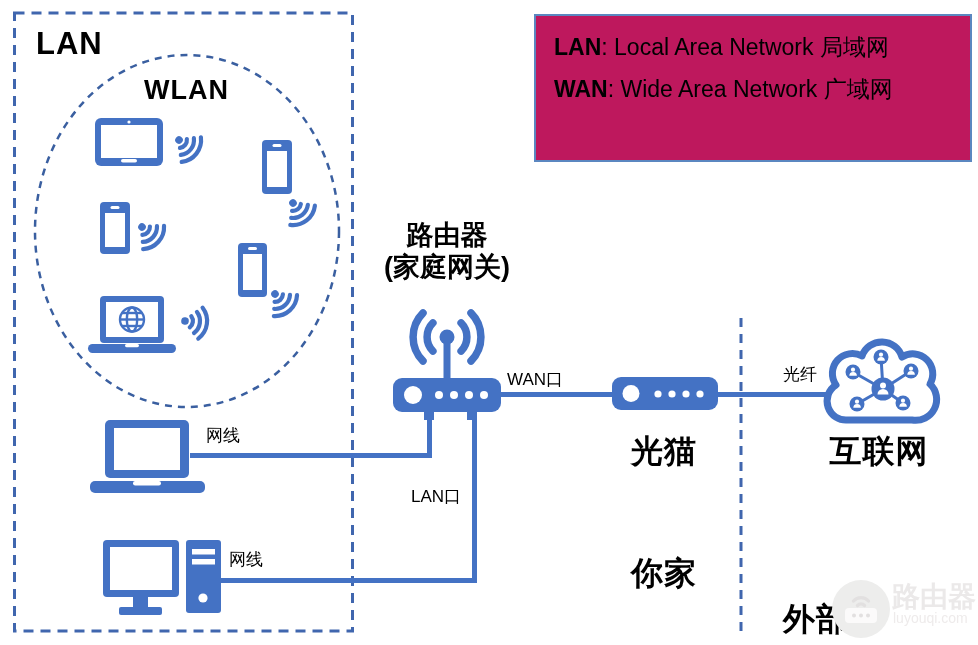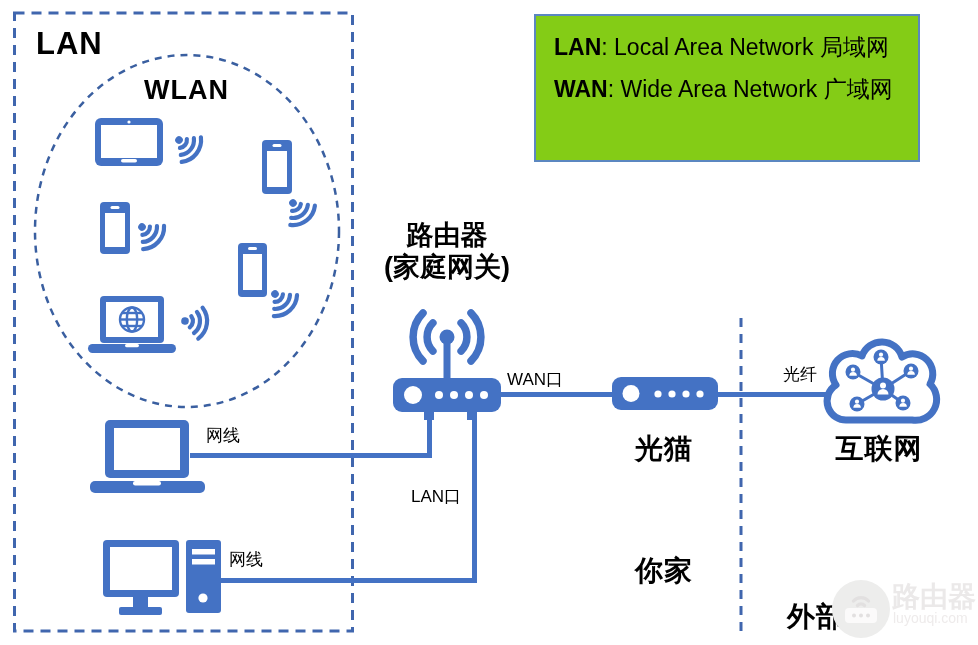--- a/index.html
+++ b/index.html
@@ -1,27 +1,27 @@
 <!DOCTYPE html>
 <html><head>
 <meta charset="utf-8">
 <style>
   html,body{margin:0;padding:0;background:#fff;}
   #stage{
     position:relative;width:978px;height:645px;background:#ffffff;overflow:hidden;
     font-family:Liberation Sans, sans-serif;color:#000;
   }
   .abs{position:absolute;}
-  .lbl-big{font-weight:bold;font-size:28px;letter-spacing:1px;white-space:nowrap;}
+  .lbl-big{font-weight:bold;font-size:32px;letter-spacing:1px;white-space:nowrap;}
   .lbl-small{font-size:17px;white-space:nowrap;text-align:center;}
   #lan-title{left:36px;top:26px;font-size:31px;font-weight:bold;letter-spacing:1px;}
   #wlan-title{left:144px;top:75px;font-size:27px;font-weight:bold;letter-spacing:1px;}
   #router-title{left:357px;top:219px;width:180px;text-align:center;font-weight:bold;font-size:27px;line-height:32px;white-space:nowrap;}
   #legend{
-    left:534px;top:14px;width:386px;height:148px;border:2.5px solid #5b87c0;background:#84cc16;
+    left:534px;top:14px;width:438px;height:148px;border:2.5px solid #5b87c0;background:#be185d;
     box-sizing:border-box;padding:10px 0 0 18px;
   }
   .legend-row{font-size:23px;line-height:42px;white-space:nowrap;}
   .legend-term{font-weight:bold;}
   #wan-port-label{left:507px;top:368px;}
   #lan-port-label{left:411px;top:485px;}
   #cable-label-1{left:206px;top:424px;}
   #cable-label-2{left:229px;top:548px;}
   #fiber-label{left:755px;top:363px;margin-left:28px;}
   #modem-label{left:614px;top:430px;width:100px;text-align:center;}

